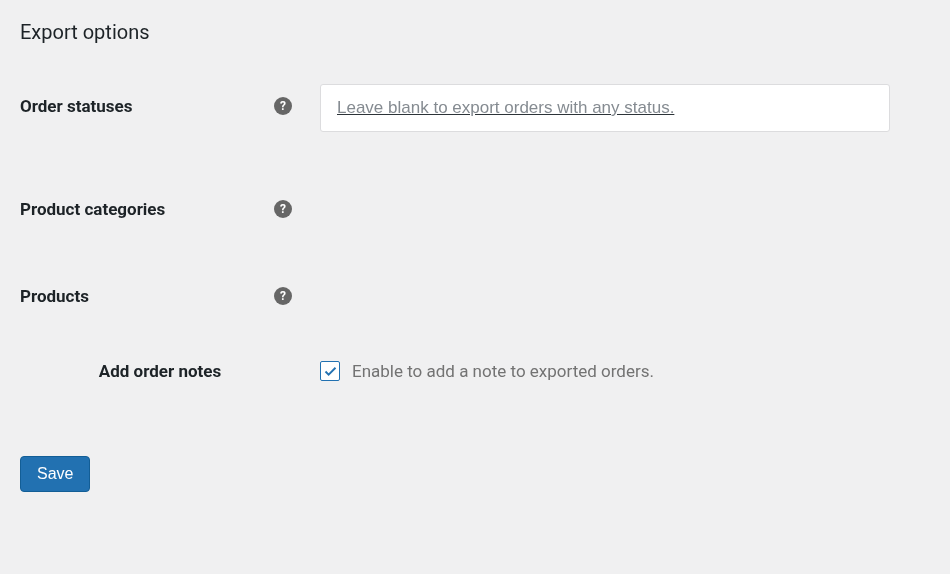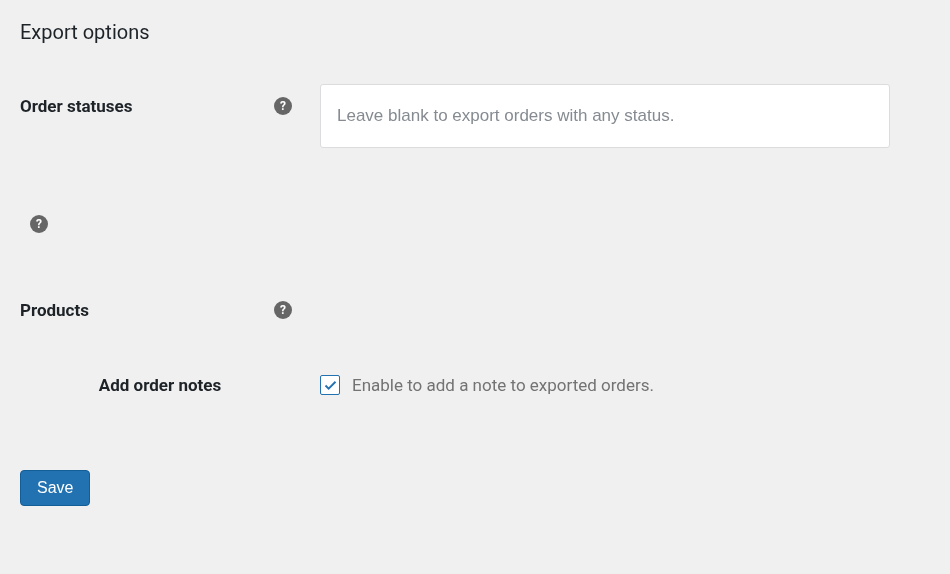--- a/index.html
+++ b/index.html
@@ -52,27 +52,28 @@
       font-weight: bold;
       cursor: help;
       flex-shrink: 0;
       margin-left: 10px;
     }
     .input-col {
       flex: 1;
     }
     .text-input {
       width: 570px;
-      height: 64px;
+      height: 48px;
       padding: 16px 16px;
       font-size: 17px;
       border: 1px solid #dcdcde;
       background: #fff;
       color: #2c3338;
       border-radius: 3px;
+      text-decoration: underline;
     }
     .text-input::placeholder {
       color: #858b91;
     }
     .checkbox-row {
       display: flex;
       align-items: center;
       gap: 12px;
       padding-top: 0;
     }
@@ -126,20 +127,21 @@
     <span class="label-text">Order statuses</span>
     <span class="help-icon">?</span>
   </div>
   <div class="input-col">
     <input type="text" class="text-input" placeholder="Leave blank to export orders with any status." style="">
   </div>
 </div>
 
 <div class="form-row">
   <div class="label-col">
+    <span class="label-text">Product categories</span>
     <span class="help-icon">?</span>
   </div>
 </div>
 
 <div class="form-row">
   <div class="label-col">
     <span class="label-text">Products</span>
     <span class="help-icon">?</span>
   </div>
 </div>

